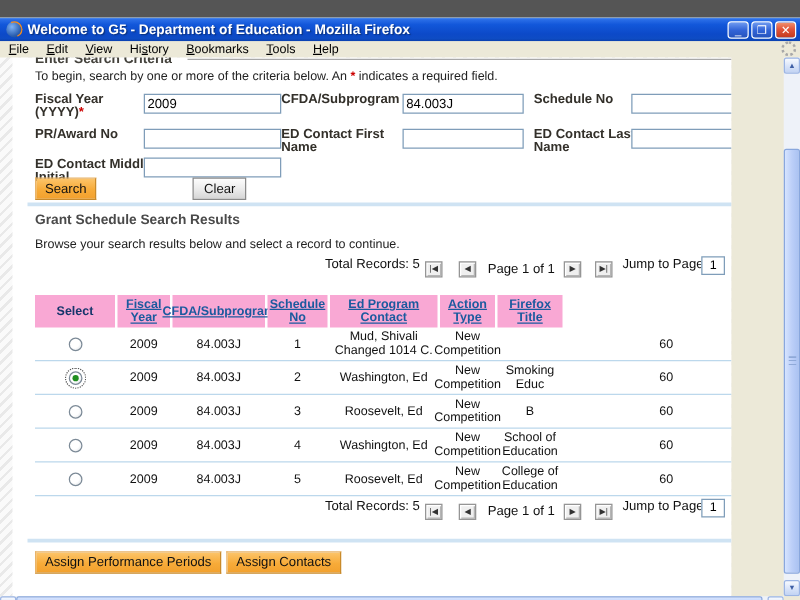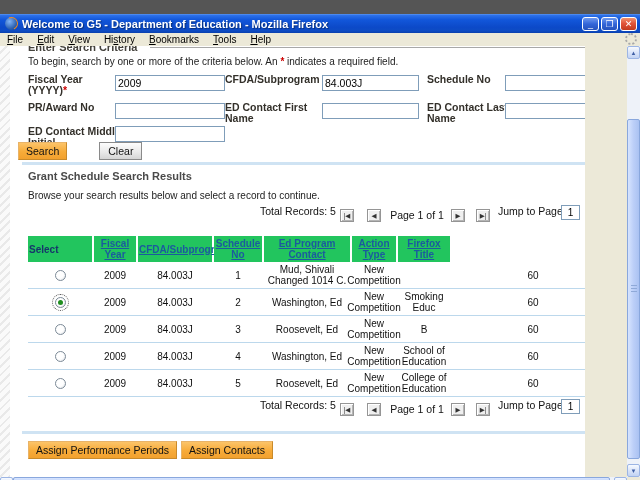--- a/index.html
+++ b/index.html
@@ -46,21 +46,21 @@
     font-family:"Liberation Sans", sans-serif; padding:0 2px; }
   .l1 { left:18px; width:85px; } .i1 { left:105px; width:110px; }
   .l2 { left:215px; width:95px; } .i2 { left:312px; width:97px; }
   .l3 { left:417px; width:85px; } .i3 { left:495px; width:100px; }
 
   .btn-orange { background:linear-gradient(180deg,#fcc469 0%,#f7ab39 55%,#f2a12e 100%);
     border:1px solid #c98a2a; border-top-color:#e8b368; border-left-color:#e8b368;
     color:#111; font-size:10.5px; font-family:"Liberation Sans", sans-serif; padding:2px 7px; }
   .btn-grey { background:linear-gradient(180deg,#fdfdfd 0%,#e8e8e8 60%,#d5d5d5 100%);
     border:1px solid #8a8a8a; color:#111; font-size:10.5px; font-family:"Liberation Sans", sans-serif; padding:2px 8px; }
-  .search-row { position:absolute; top:96px; left:8px; display:flex; }
+  .search-row { position:absolute; top:96px; left:18px; display:flex;gap:45px; }
   .clear-btn { margin-left:32px;text-align:right; }
 
   .blue-line { position:absolute; left:12px; right:5px; height:3px; background:#cfe3f3; }
 
   .results-title { top:124px; left:18px; color:#4a4a4a; }
   .subtitle { position:absolute; top:144px; left:18px; font-size:10px; color:#222; }
 
   
   .pagination { position:absolute; left:0; width:607px; height:22px; font-size:10.5px; }
   .pg-total { position:absolute; left:250px; top:2px; }
@@ -72,21 +72,21 @@
   .pg-jumplbl { position:absolute; left:488px; top:2px; }
   .pg-input { position:absolute; left:551px; top:2px; width:19px; height:15px; border:1px solid #7f9db9;
     font-size:10px; text-align:center; font-family:"Liberation Sans", sans-serif; }
   .pg-go { position:absolute; left:576px; top:1px; width:28px; height:17px; border:1px solid #7b7b7b; border-radius:4px;
     background:linear-gradient(180deg,#ffffff 0%,#e9e7e0 60%,#d8d5cc 100%); font-size:10px;
     font-family:"Liberation Sans", sans-serif; padding:0; }
 
   
   .gtable { position:absolute; left:18px; top:190px; width:586px; }
   .thead, .trow { display:grid; grid-template-columns:64px 42px 74px 48px 86px 44px 52px 1fr; column-gap:2px; }
-  .thead .tcell { background:#22c55e; display:flex; align-items:center; 
+  .thead .tcell { background:#f9a8d4; display:flex; align-items:center; justify-content:center;
     text-align:center; min-height:26px; font-size:10px; font-weight:bold; padding:2px 1px; }
   .th-link { color:#1b5a9e; text-decoration:underline; }
   .th-plain { color:#16366b; text-decoration:none; }
   .trow { border-bottom:1px solid #bcd8ec; }
   .trow .tcell { display:flex; align-items:center; justify-content:center; text-align:center;
     min-height:25px; font-size:10px; color:#111; line-height:11px; padding:2px 1px; }
 
   .radio { width:11px; height:11px; border:1px solid #7c8a97; border-radius:50%;
     background:radial-gradient(circle at 35% 35%, #fff 50%, #d9dde2 100%);
     display:flex; align-items:center; justify-content:center; }

